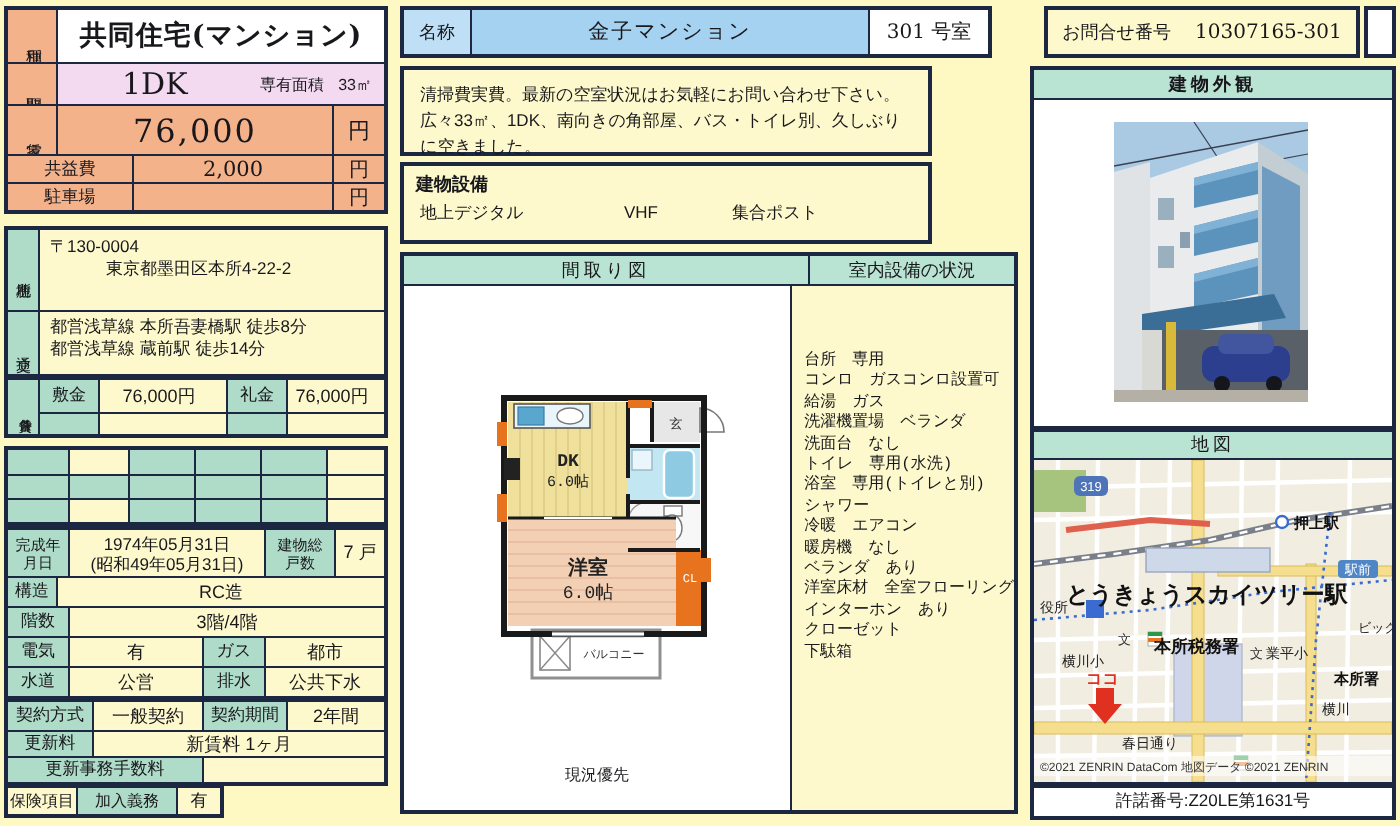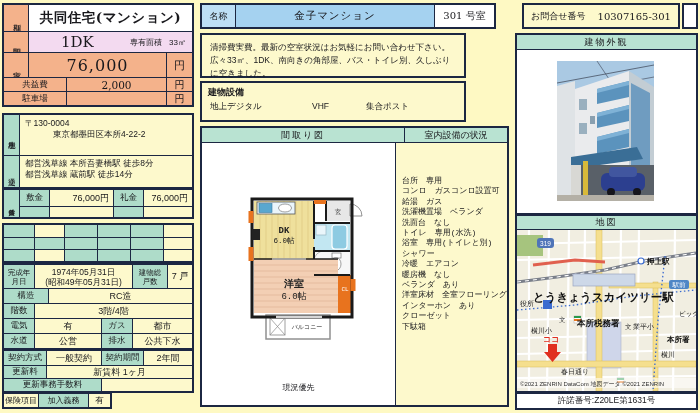--- a/index.html
+++ b/index.html
@@ -13,21 +13,21 @@
   .teal{background:#aedcc9;}
   .yellow{background:#fdf9cc;}
   .salmon{background:#f4b28b;}
   .lavender{background:#f3daf0;}
   .blue{background:#a5d2f0;}
   .bluelab{background:#bedff5;}
   .white{background:#ffffff;}
   .serif{font-family:"DejaVu Serif","Liberation Serif",serif;}
   .vlab{writing-mode:vertical-rl;text-orientation:upright;line-height:1;}
   .hdr{background:#b9e3d2;border-bottom:1px solid #1c2742;display:flex;align-items:center;justify-content:center;font-size:9px;letter-spacing:2px;}
-  .txt-r{justify-content:flex-end;}
+  .txt-r{justify-content:center;}
   .eq-item{font-size:8px;line-height:10.4px;padding-left:6px;white-space:nowrap;}
 </style>
 </head>
 <body>
 
 <div id="page">
 
   <div class="block" style="left:2px;top:3px;width:192px;">
     <div class="row first" style="height:26px;">
       <div class="cell first salmon" style="width:24px;">
@@ -168,21 +168,21 @@
         <div style="font-size:8.5px;line-height:10px;">(昭和49年05月31日)</div>
       </div>
       <div class="cell teal" style="width:35px;padding:0 3px;">
           <span style="font-size:7.5px;word-break:break-all;text-align:center;line-height:9px;">建物総戸数</span>
         </div>
       <div class="cell yellow" style="flex:1;">
           <span style="font-size:9px;">7 戸</span>
         </div>
     </div>
     <div class="row" style="height:15px;">
-      <div class="cell first teal" style="width:44px;">
+      <div class="cell first teal" style="width:24px;">
           <span style="font-size:8.5px;">構造</span>
         </div>
       <div class="cell yellow" style="flex:1;">
           <span style="font-size:9px;">RC造</span>
         </div>
     </div>
     <div class="row" style="height:15px;">
       <div class="cell first teal" style="width:30px;">
           <span style="font-size:8.5px;">階数</span>
         </div>
@@ -411,21 +411,21 @@
       </div>
     </div>
   </div>
 
   <div class="block yellow" style="left:522px;top:3px;width:158px;height:26px;display:flex;align-items:center;justify-content:center;gap:12px;">
     <span style="font-size:9px;">お問合せ番号</span>
     <span class="serif" style="font-size:10px;">10307165-301</span>
   </div>
   <div class="block white" style="left:682px;top:3px;width:16px;height:26px;"></div>
 
-  <div class="block" style="left:515px;top:33px;width:183px;height:181px;">
+  <div class="block" style="left:515px;top:33px;width:183px;height:181px;font-weight:bold;">
     <div class="hdr" style="height:14px;">
         <span>建物外観</span>
       </div>
     <div class="white" style="height:163px;position:relative;">
       <svg style="position:absolute;left:40px;top:11px;" width="97" height="140" viewBox="0 0 97 140">
         <rect width="97" height="140" fill="#aac9e3"></rect>
         <line x1="0" y1="22" x2="97" y2="4" stroke="#3a4050" stroke-width="0.7"></line>
         <line x1="0" y1="34" x2="97" y2="16" stroke="#3a4050" stroke-width="0.6"></line>
         <line x1="40" y1="0" x2="60" y2="30" stroke="#3a4050" stroke-width="0.6"></line>
         <polygon points="0,25 18,20 18,140 0,140" fill="#dfe3e6"></polygon>

